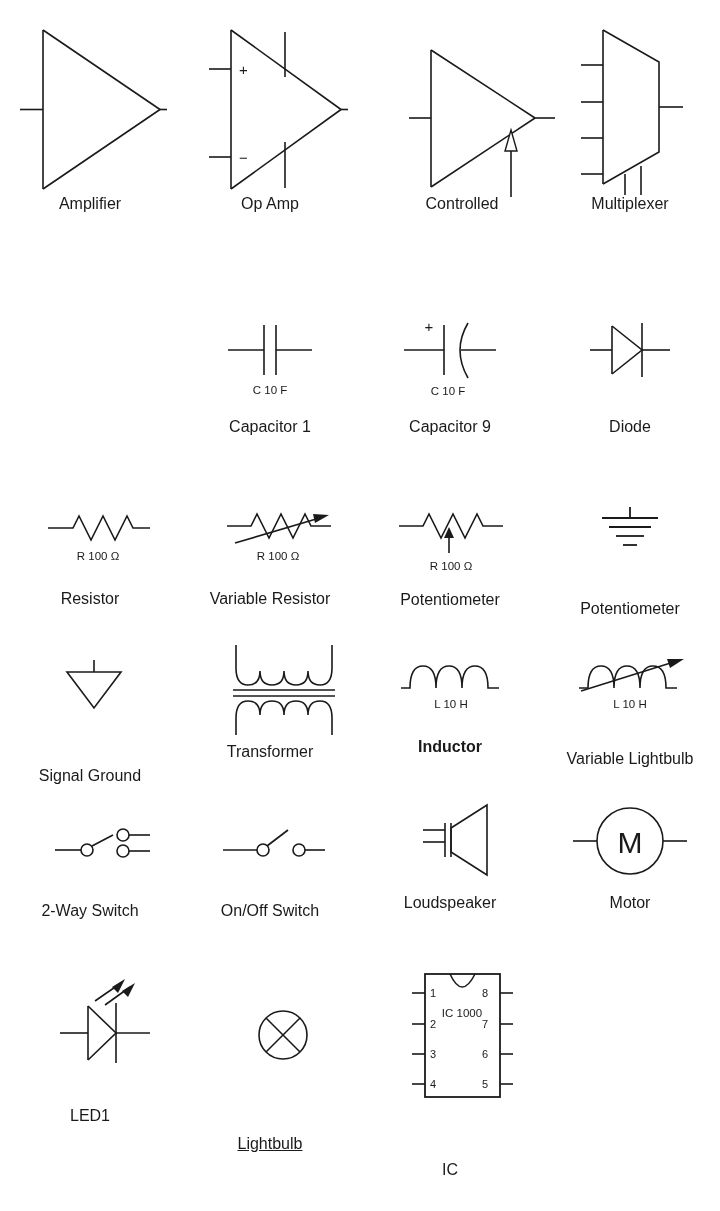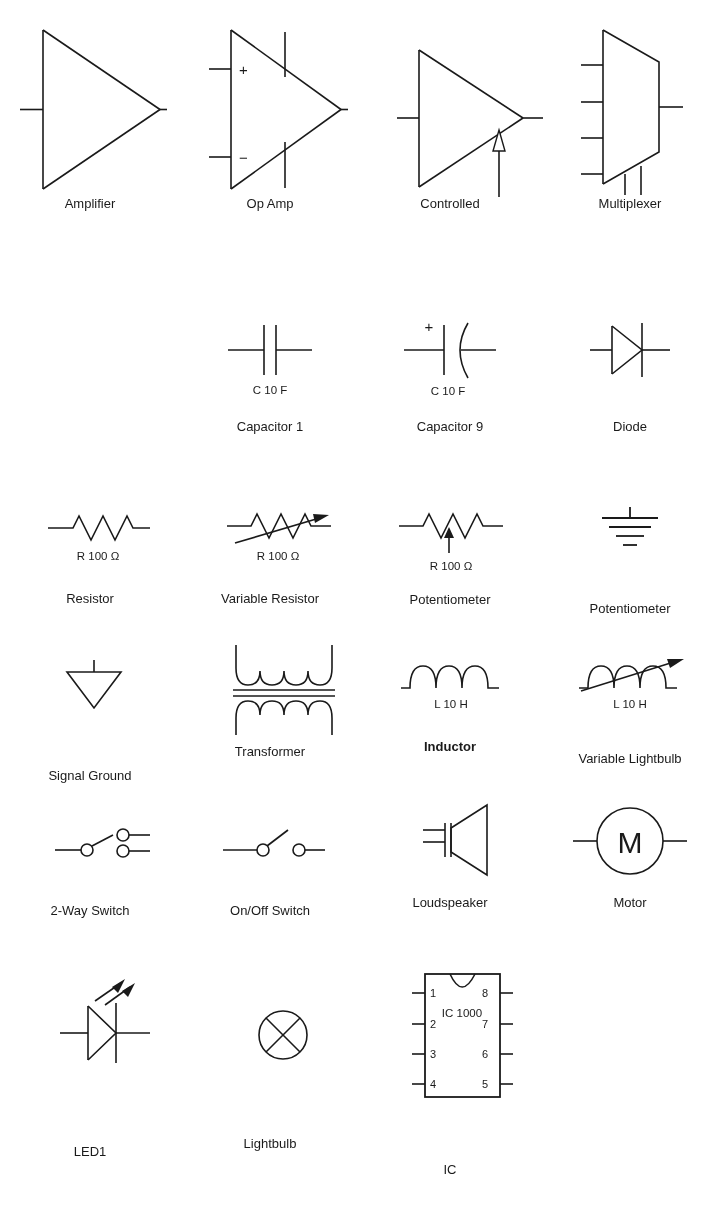--- a/index.html
+++ b/index.html
@@ -23,21 +23,21 @@
     position: absolute;
     width: 180px;
     display: flex;
     flex-direction: column;
     align-items: center;
   }
   .sym {
     display: block;
   }
   .caption {
-    font-size: 13px;
+    font-size: 16px;
     line-height: 14px;
     text-align: right;
     color: #1a1a1a;
     white-space: nowrap;
   }
   svg { overflow: visible; }
   svg text {
     font-family: "Liberation Sans", sans-serif;
     fill: #1a1a1a;
   }
@@ -74,21 +74,21 @@
         <path d="M146 87.5 L153 87.5"></path>
         <path d="M90 10 L90 55"></path>
         <path d="M90 120 L90 166"></path>
       </g>
       <text class="pm" x="44" y="53">+</text>
       <text class="pm" x="44" y="141">−</text>
     </svg>
     <div class="caption">Op Amp</div>
   </div>
 
-  <div class="cell" style="left:360px; top:22px;">
+  <div class="cell" style="left:372px; top:22px;">
     <svg class="sym" width="150" height="175" viewBox="0 0 150 175">
       <g fill="none" stroke="#1a1a1a" stroke-width="1.6">
         <path d="M44 28 L44 165"></path>
         <path d="M44 28 L148 96"></path>
         <path d="M44 165 L148 96"></path>
         <path d="M22 96 L44 96"></path>
         <path d="M148 96 L168 96"></path>
         <path d="M124 175 L124 127"></path>
       </g>
       <path d="M124 108 L130 129 L118 129 Z" fill="#ffffff" stroke="#1a1a1a" stroke-width="1.4"></path>
@@ -305,32 +305,32 @@
         <path d="M73 31 L73 85"></path>
         <path d="M73 31 L101 58 L73 85"></path>
         <path d="M101 28 L101 88"></path>
         <path d="M101 58 L135 58"></path>
         <path d="M80 26 L106 8"></path>
         <path d="M90 30 L115 12"></path>
       </g>
       <path d="M110 4 L97 12 L103 18 Z" fill="#1a1a1a" stroke="none"></path>
       <path d="M120 8 L107 16 L113 22 Z" fill="#1a1a1a" stroke="none"></path>
     </svg>
-    <div class="caption" style="margin-top:60px;">LED1</div>
+    <div class="caption" style="margin-top:24px;">LED1</div>
   </div>
 
   <div class="cell" style="left:180px; top:975px;">
     <svg class="sym" width="150" height="110" viewBox="0 0 150 110">
       <g fill="none" stroke="#1a1a1a" stroke-width="1.6">
         <circle cx="88" cy="60" r="24"></circle>
         <path d="M71 43 L105 77"></path>
         <path d="M105 43 L71 77"></path>
       </g>
     </svg>
-    <div class="caption" style="margin-top:52px;">Lightbulb</div>
+    <div class="caption" style="margin-top:52px;text-decoration:underline;">Lightbulb</div>
   </div>
 
   <div class="cell" style="left:360px; top:962px;">
     <svg class="sym" width="150" height="180" viewBox="0 0 150 180">
       <rect x="50" y="12" width="75" height="123" fill="none" stroke="#1a1a1a" stroke-width="1.8"></rect>
       <path d="M75 12 Q87 38 100 12" fill="none" stroke="#1a1a1a" stroke-width="1.6"></path>
       <g fill="none" stroke="#1a1a1a" stroke-width="1.6">
         <path d="M37 31 L50 31"></path>
         <path d="M37 62 L50 62"></path>
         <path d="M37 92 L50 92"></path>

